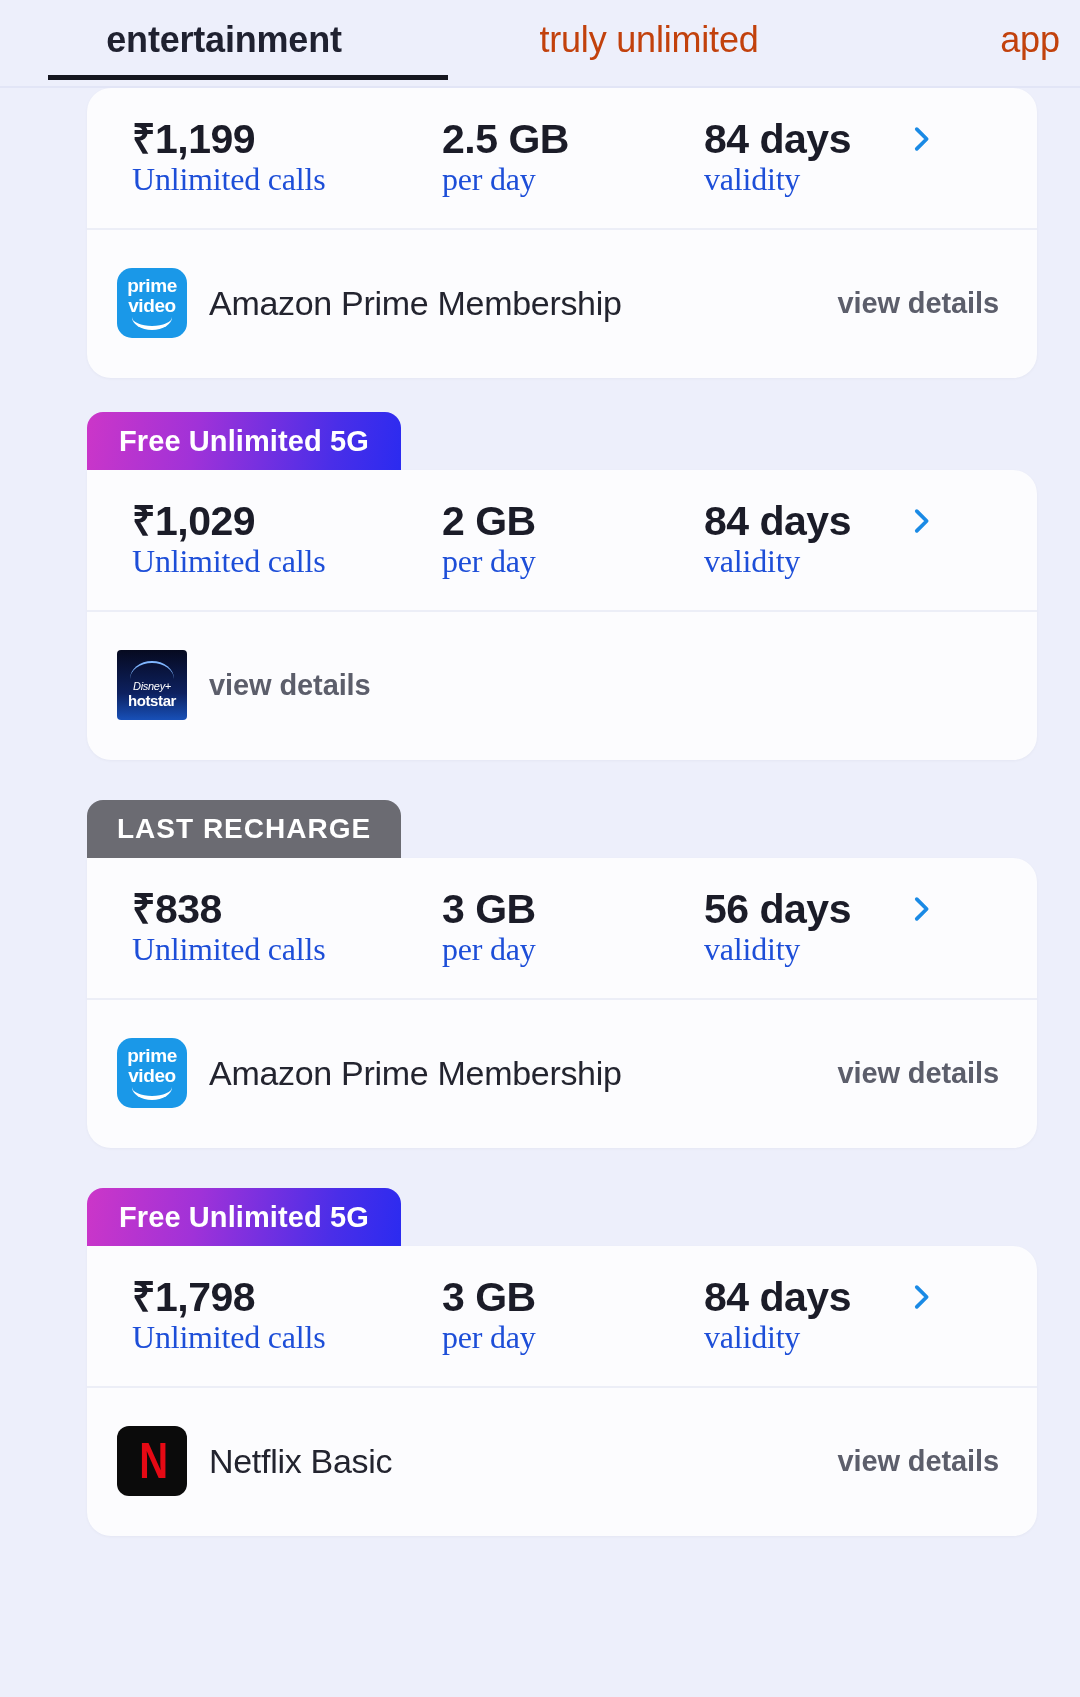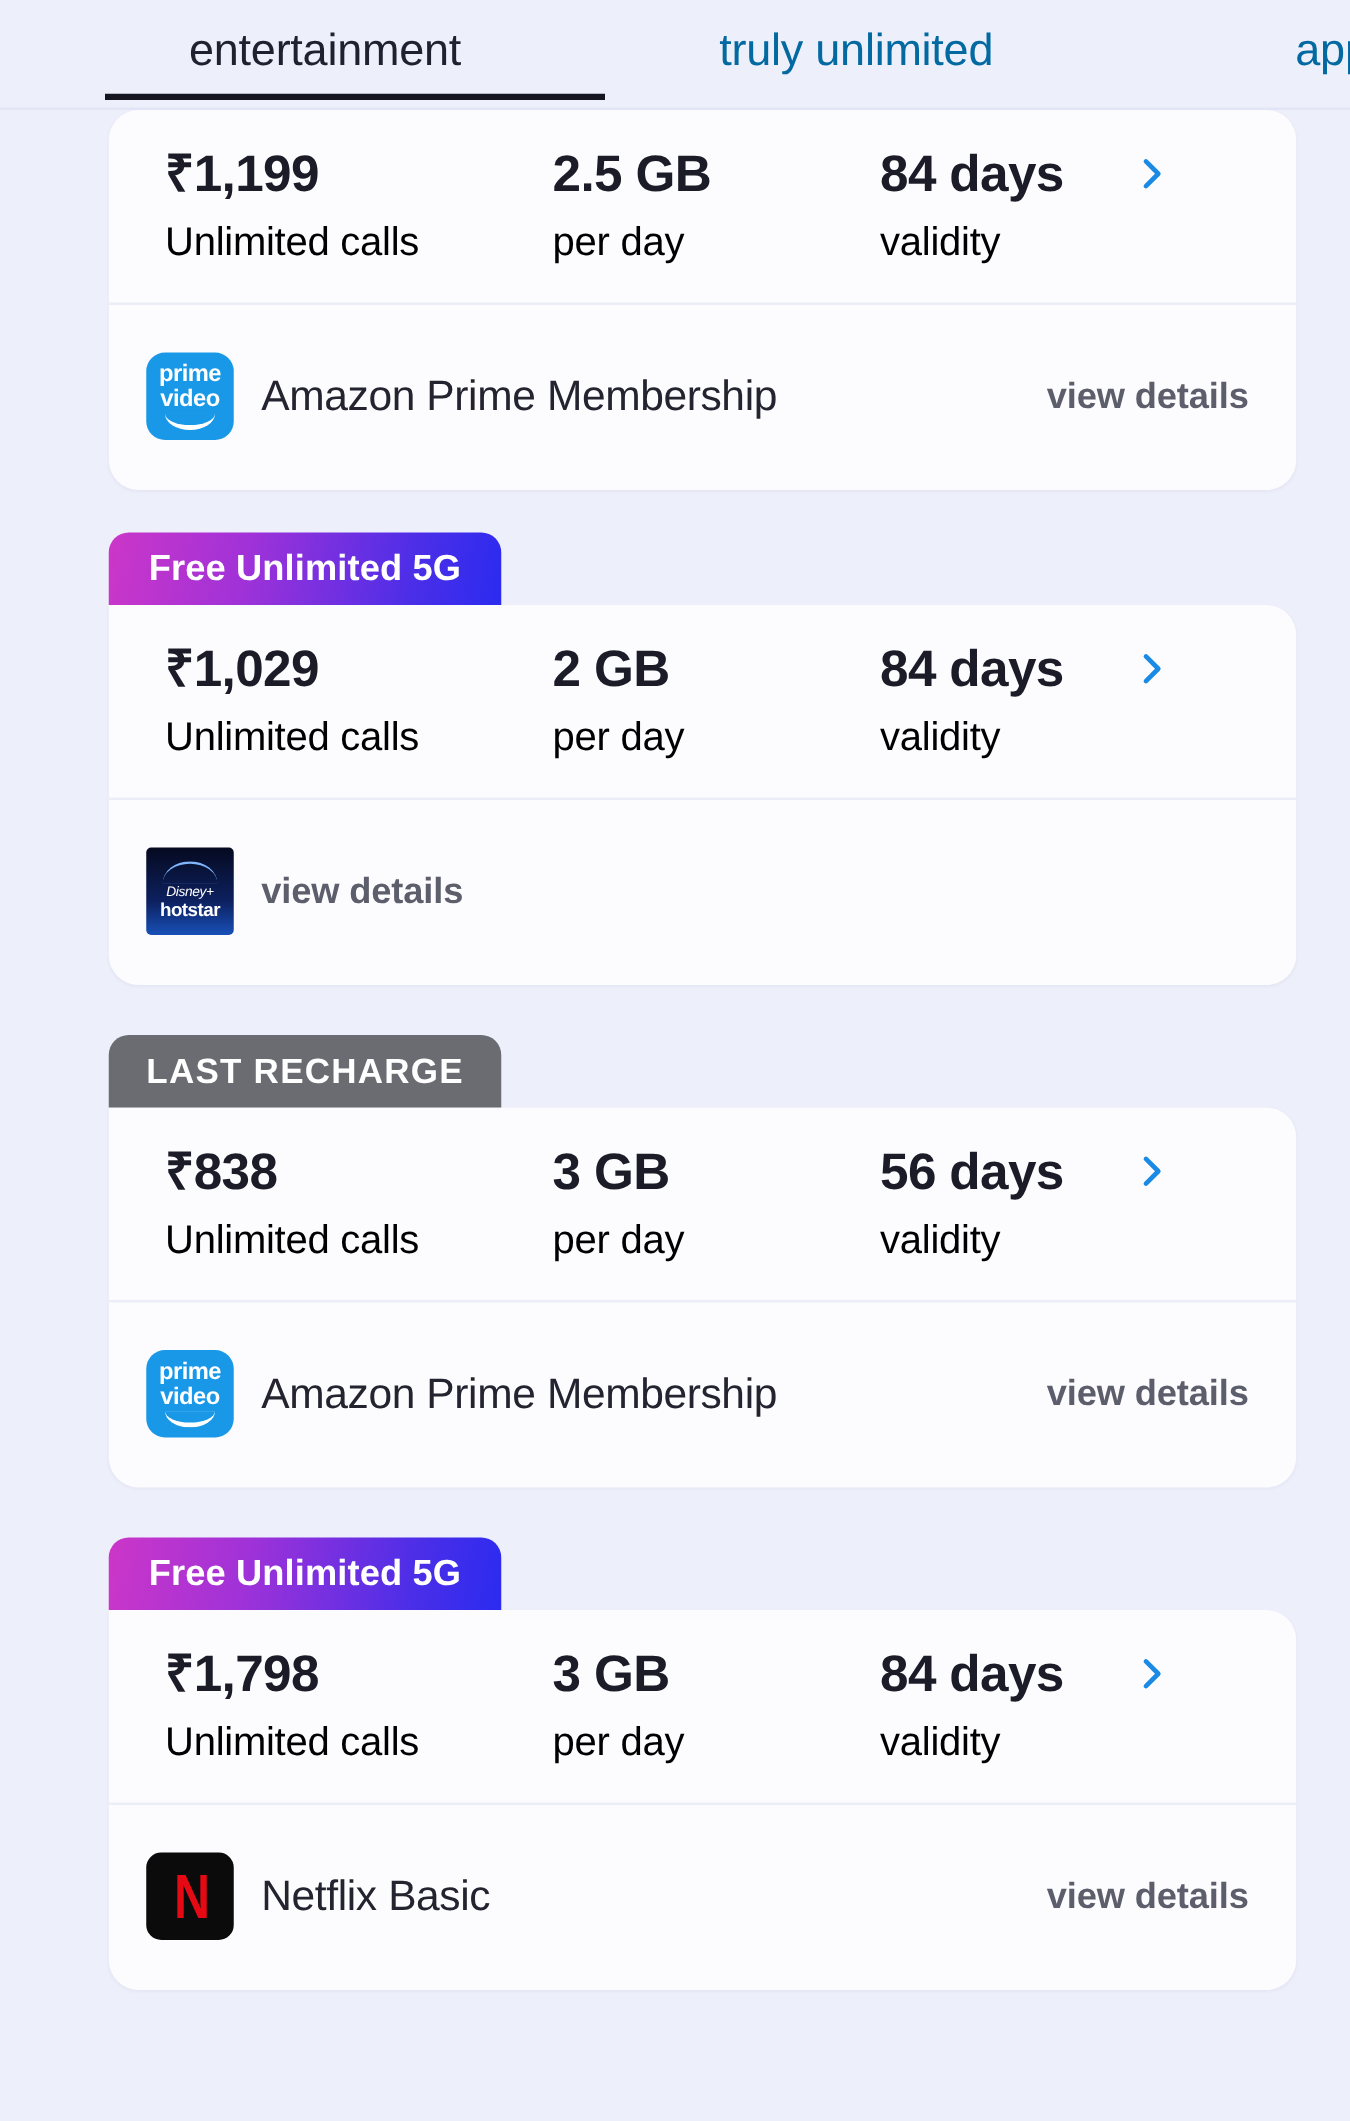--- a/index.html
+++ b/index.html
@@ -27,32 +27,31 @@
     overflow: hidden;
     border-bottom: 2px solid #e2e5f6;
   }
   .tab {
     flex: 0 0 auto;
     height: 80px;
     display: flex;
     align-items: center;
     justify-content: center;
     font-size: 36px;
-    color: #0369a1;
+    color: #c2410c;
     letter-spacing: -0.2px;
     white-space: nowrap;
     position: relative;
   }
   .tab.tab-entertainment { width: 448px; }
   .tab.tab-truly { width: 402px; }
   .tab.tab-app { width: 360px; }
   .tab.active {
     color: #1f2130;
-    font-weight: normal;
-    margin-left: 36px;
+    font-weight: bold;
   }
   .tab.active .underline {
     position: absolute;
     left: 48px;
     right: 0px;
     bottom: 0;
     height: 5px;
     background: #15161f;
   }
 
@@ -122,23 +121,23 @@
 
   .primary {
     font-size: 41px;
     font-weight: bold;
     color: #1b1c28;
     letter-spacing: -0.5px;
     line-height: 1.05;
   }
   .secondary {
     font-size: 32px;
-    color: #000000;
-    margin-top: 14px;
+    color: #1d4ed8;
     letter-spacing: -0.2px;
+    font-family: Liberation Serif, serif;
   }
 
   .chevron {
     width: 34px;
     height: 34px;
     display: block;
   }
 
   .divider {
     height: 2px;

